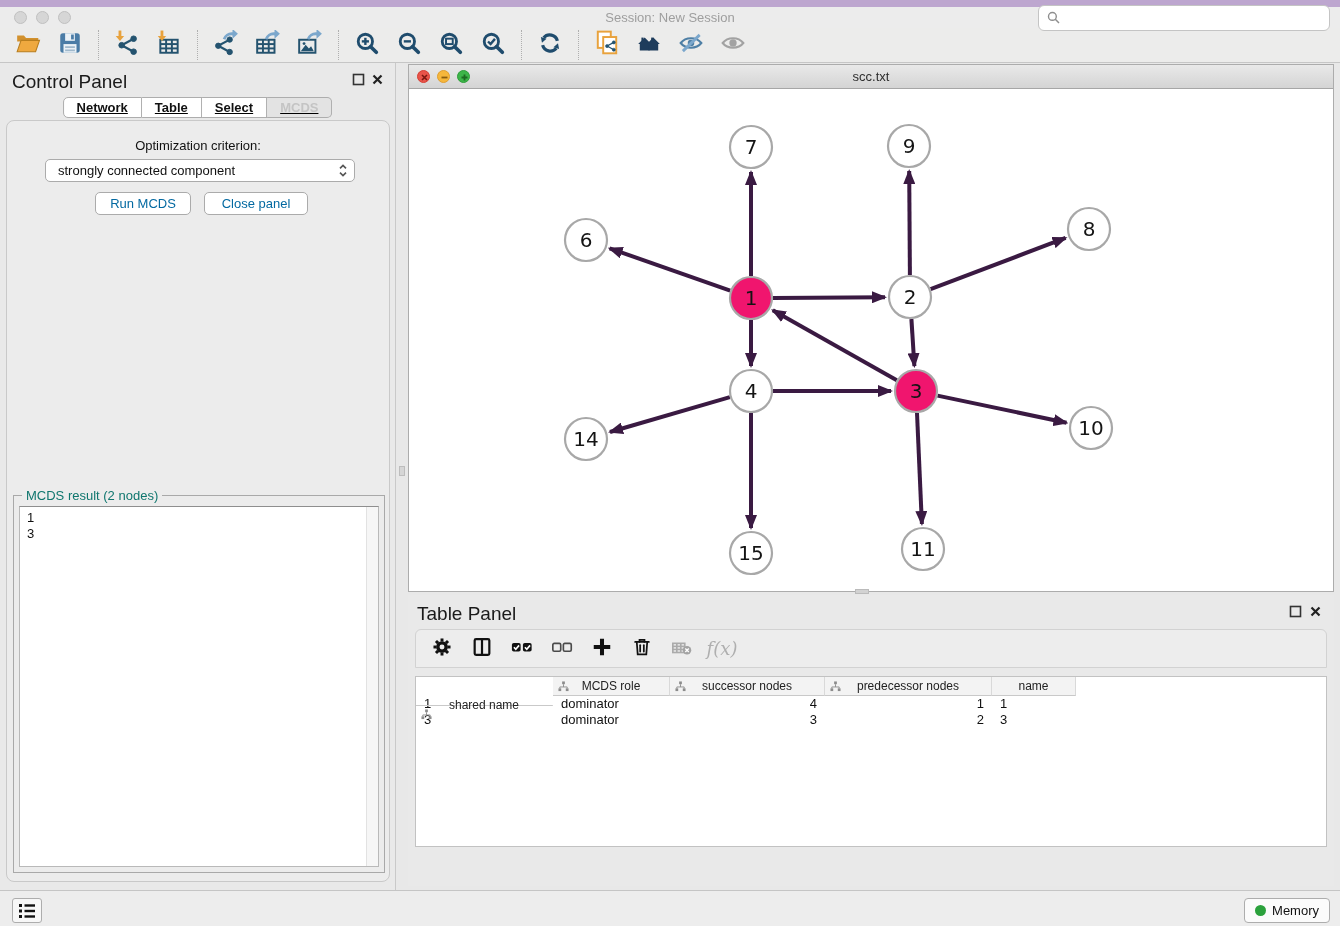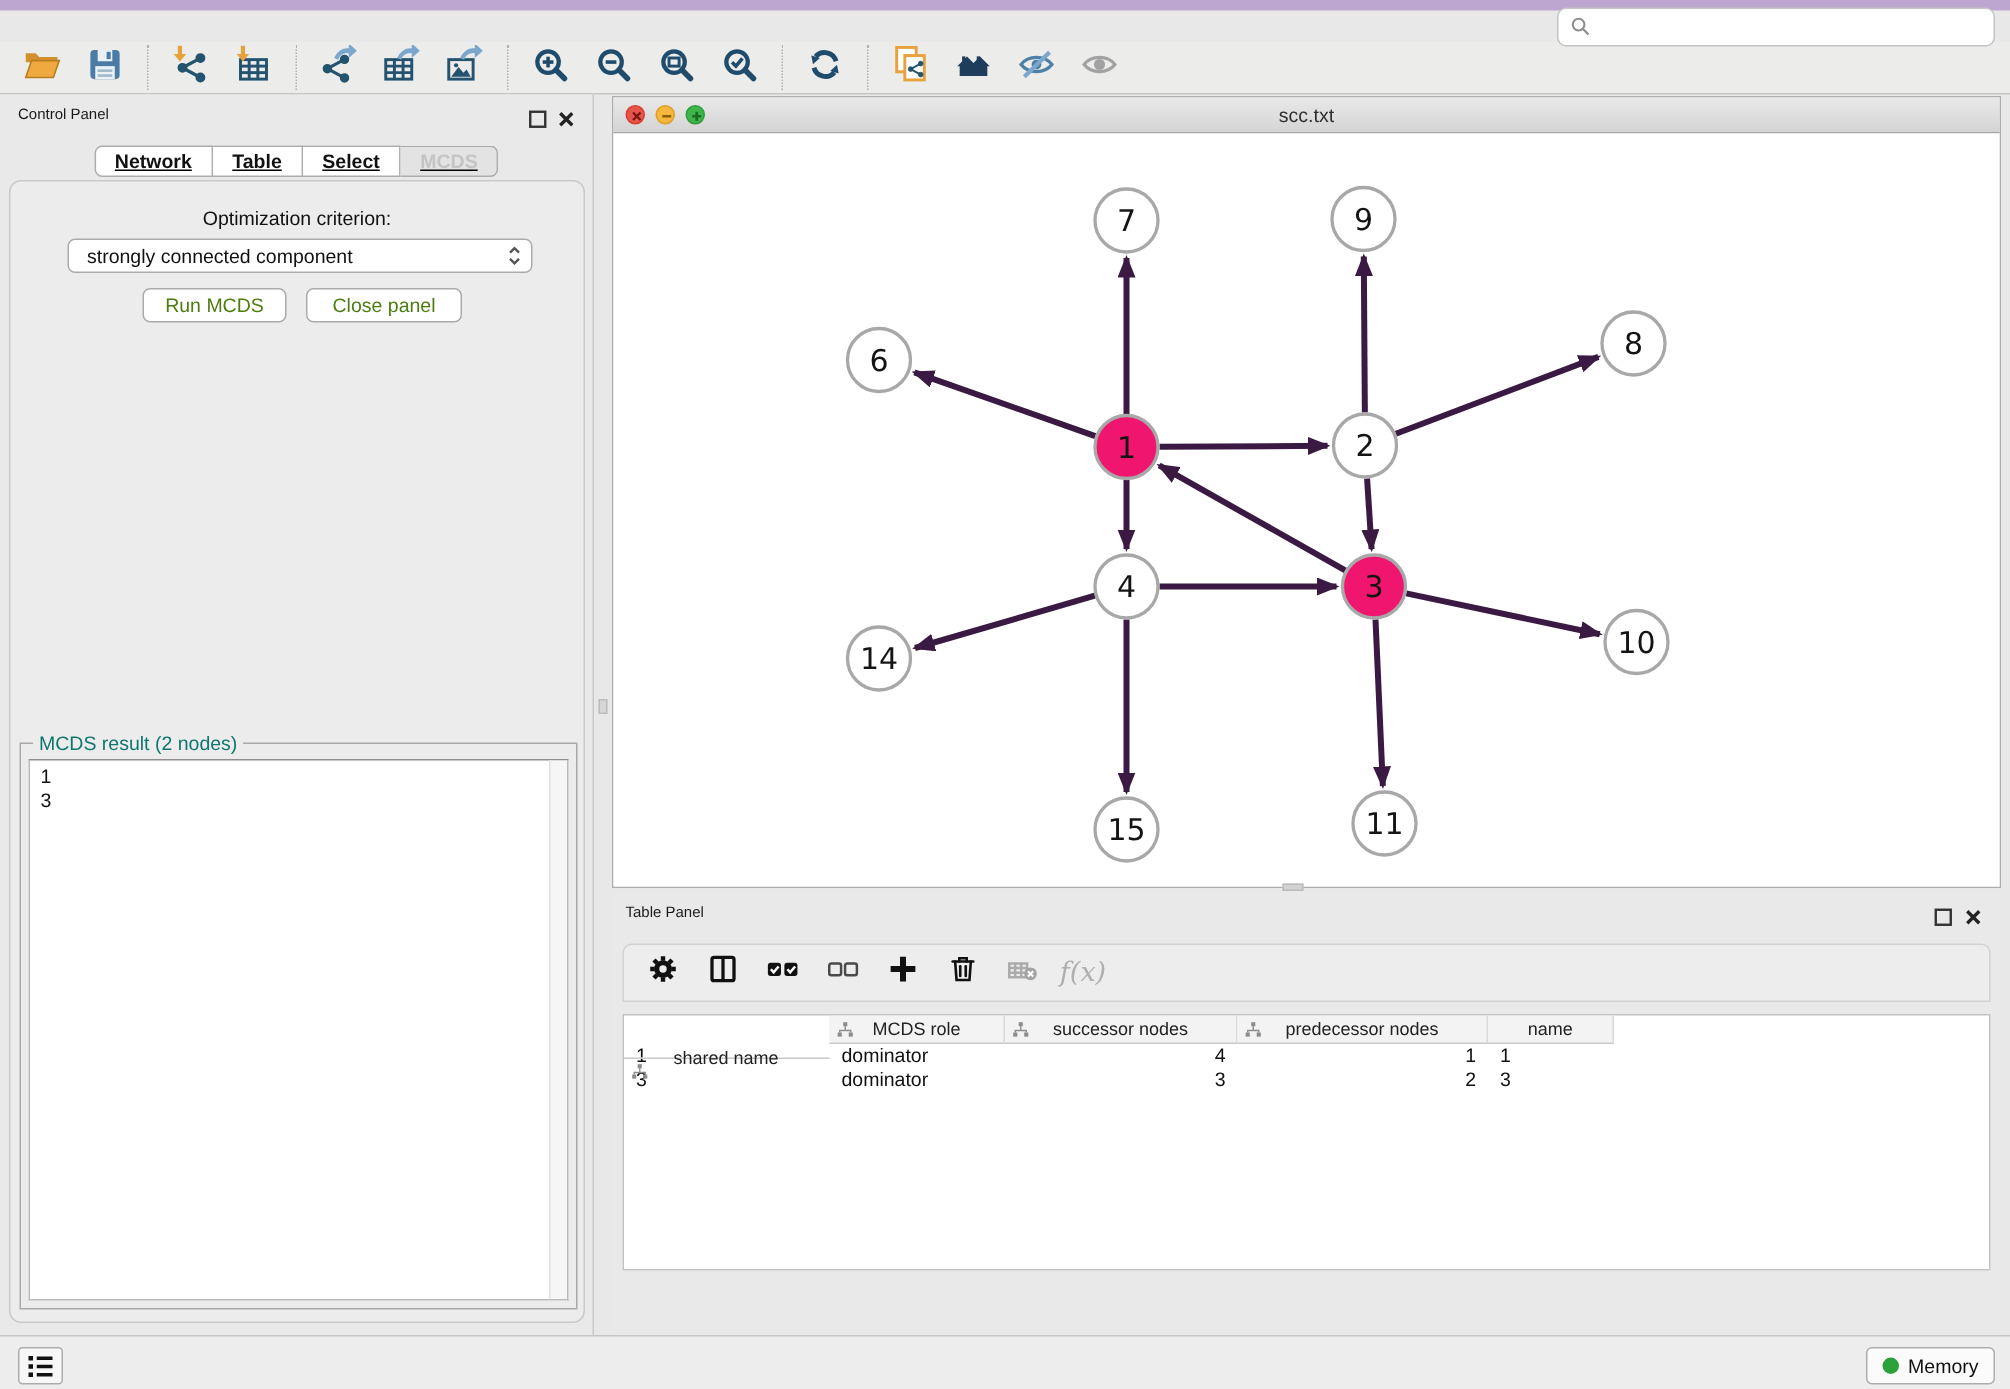--- a/index.html
+++ b/index.html
@@ -20,33 +20,33 @@
   .tb-btn { width:30px; height:28px; display:flex; align-items:center; justify-content:center; cursor:default; }
   .tb-btn svg { width:26px; height:26px; }
   .tb-btn.disabled { opacity:.9; }
   .searchbox { position:absolute; right:10px; top:5px; width:292px; height:26px; background:#FFF; border:1px solid #C4C4C4; border-radius:6px; display:flex; align-items:center; padding:0 8px; }
   .searchbox svg { width:14px; height:14px; flex:0 0 auto; }
   .searchbox input { border:none; outline:none; flex:1; font-size:13px; margin-left:5px; background:transparent; }
 
   
   .control-panel { position:absolute; left:0; top:63px; width:396px; height:827px; background:#E9E9E9; border-right:1px solid #C9C9C9; }
   .panel-head { position:absolute; left:0; top:6px; width:100%; height:20px; }
-  .panel-head .ptitle { position:absolute; left:12px; top:2px; font-size:10px; color:#1A1A1A; }
+  .panel-head .ptitle { position:absolute; left:12px; top:2px; font-size:19px; color:#1A1A1A; }
   .mini-ic { position:absolute; top:4px; width:13px; height:13px; }
   .seg { position:absolute; display:flex; }
   .seg .tabbtn { border:1px solid #ADADAD; border-left:none; background:#FFF; padding:2px 13px; font-size:13px; font-weight:600; color:#111; height:21px; line-height:16px; white-space:nowrap; }
   .seg .tabbtn:first-child { border-left:1px solid #ADADAD; border-radius:5px 0 0 5px; }
   .seg .tabbtn:last-child { border-radius:0 5px 5px 0; }
   .seg .tabbtn.active { background:#E3E3E3; color:#C4C4C4; }
   #cp-tabs { top:34px; left:50%; transform:translateX(-50%);text-decoration:underline; }
   .cp-content { position:absolute; left:6px; top:57px; width:384px; height:762px; background:#ECECEC; border:1px solid #C9C9C9; border-radius:8px; }
   .opt-label { position:absolute; top:17px; width:100%; text-align:center; font-size:13px; color:#111; }
   .combo { position:absolute; left:38px; top:38px; width:310px; height:23px; background:#FFF; border:1px solid #ABABAB; border-radius:5px; display:flex; align-items:center; padding:0 6px 0 12px; }
   .combo .cval { flex:1; font-size:13px; color:#111; }
-  .cp-btn { position:absolute; height:23px; background:#FFF; border:1px solid #ABABAB; border-radius:5px; font-size:13px; color:#4d7c0f; text-align:center; line-height:21px; }
+  .cp-btn { position:absolute; height:23px; background:#FFF; border:1px solid #ABABAB; border-radius:5px; font-size:13px; color:#0369a1; text-align:center; line-height:21px; }
   .fieldset { position:absolute; left:6px; top:374px; width:372px; height:378px; border:1px solid #A9A9A9; }
   .fieldset .legend { position:absolute; left:8px; top:-8px; background:#ECECEC; padding:0 4px; font-size:13px; color:#0f766e; }
   .result-box { position:absolute; left:5px; top:10px; width:360px; height:361px; background:#FFF; border:1px solid #B9B9B9; border-top-color:#8E8E8E; }
   .result-text { position:absolute; left:0; top:0; right:12px; bottom:0; padding:3px 7px; font-size:13px; line-height:16px; color:#111; white-space:pre; overflow:hidden; }
   .result-scroll { position:absolute; right:0; top:0; width:12px; bottom:0; background:#F6F6F6; border-left:1px solid #E2E2E2; }
 
   .split-grip-v { position:absolute; left:399px; top:466px; width:6px; height:10px; background:#D6D6D6; border:1px solid #BDBDBD; }
   .split-grip-h { position:absolute; left:855px; top:589px; width:14px; height:5px; background:#D2D2D2; border:1px solid #BBBBBB; }
 
   
@@ -80,20 +80,28 @@
   .memory-btn { position:absolute; right:10px; top:7px; height:25px; background:#FBFBFB; border:1px solid #ADADAD; border-radius:4px; display:flex; align-items:center; gap:6px; padding:0 10px; font-size:13px; color:#111; }
   .memory-dot { width:11px; height:11px; border-radius:50%; background:#2BA13C; }
 </style>
 </head>
 <body>
 
 <div id="app">
 
   <div class="top-strip"></div>
 
+  <div class="titlebar">
+    <div class="mac-lights">
+      <span class="mac-light"></span>
+      <span class="mac-light"></span>
+      <span class="mac-light"></span>
+    </div>
+    <div class="win-title">Session: New Session</div>
+  </div>
 
   <div class="toolbar" id="main-toolbar">
 
   <div class="tb-group">
         <div class="tb-btn">
           <span><svg viewBox="0 0 24 24">
               <path d="M2 5 h6.2 l2 2.4 H21.5 v3.2 H2 Z" fill="#D2912E"></path>
               <path d="M2 20 L5.6 9.6 H22.6 L19 20 Z" fill="#EFA93F" stroke="#B87E1E" stroke-width="1"></path>
             </svg></span>
         </div>

